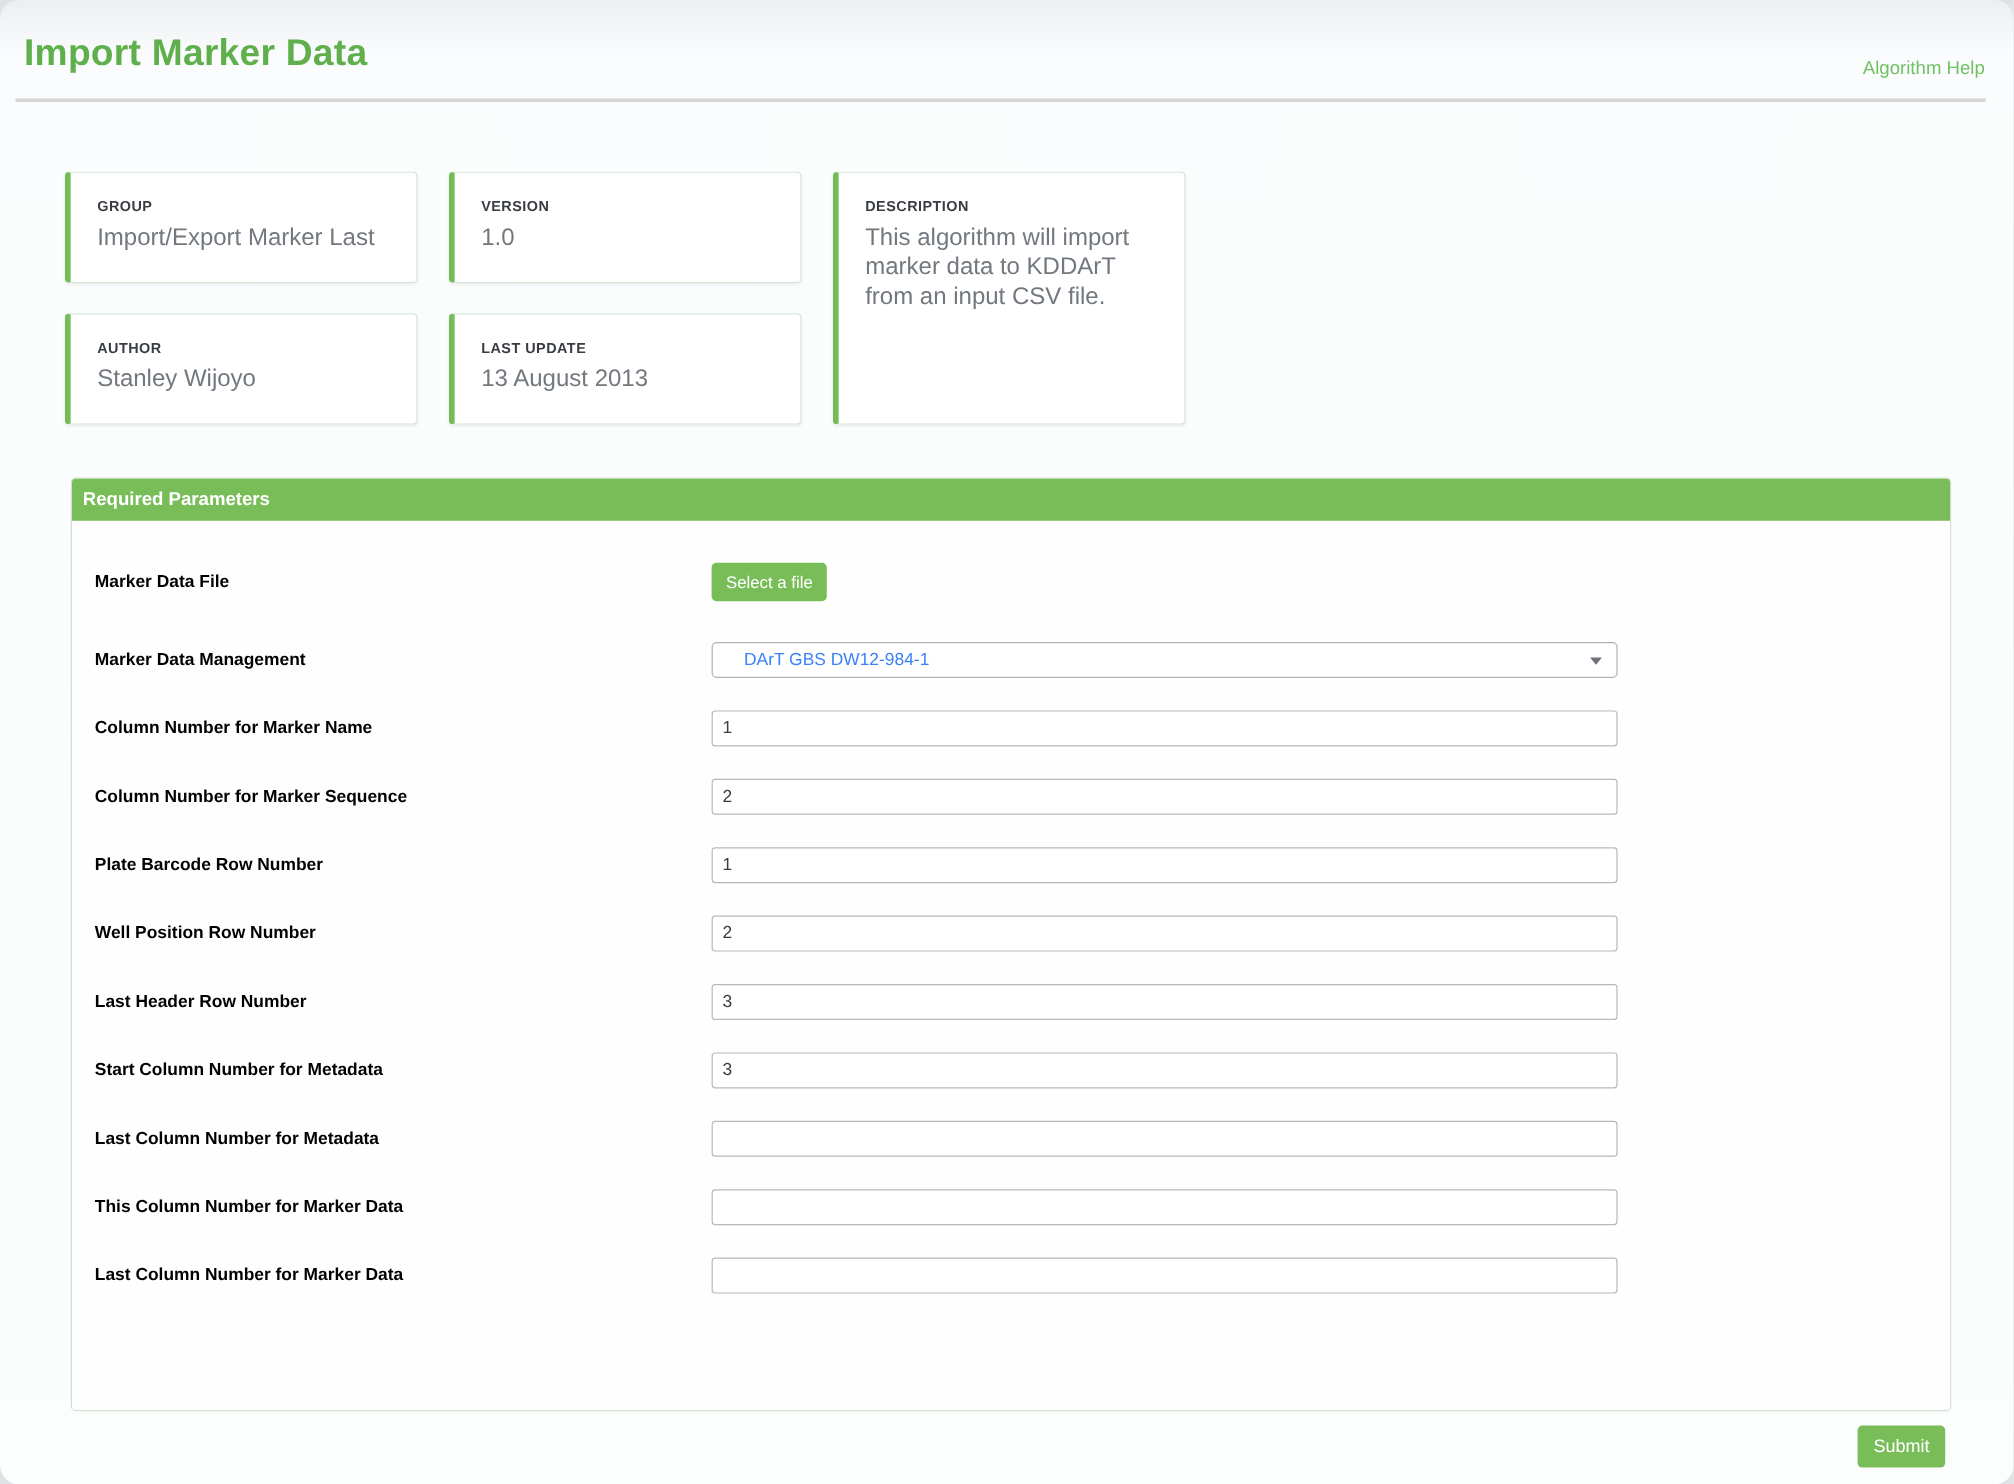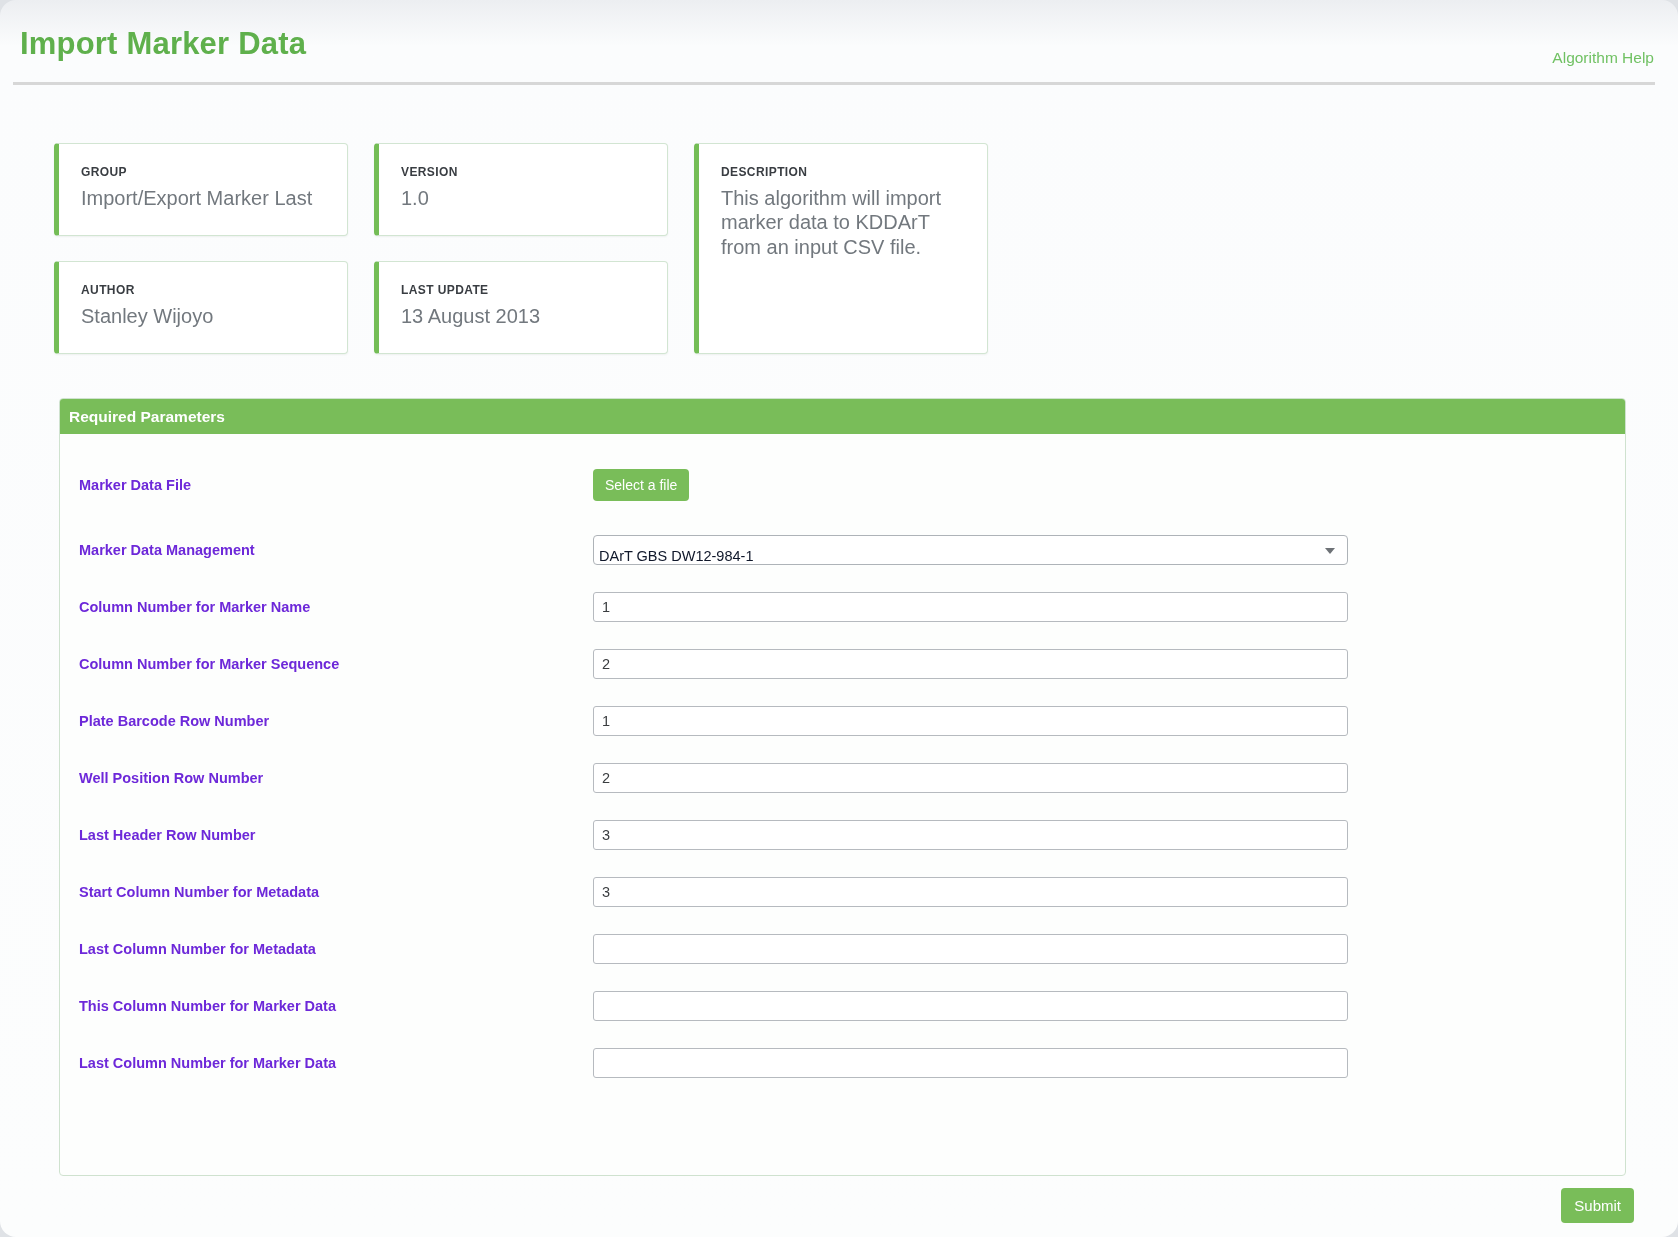--- a/index.html
+++ b/index.html
@@ -41,46 +41,46 @@
     background:#fdfefd; border:1px solid #cfe2cf; border-radius:4px;
   }
   .panel-header {
     height:35px; line-height:35px; background:#79bd59; color:#fff;
     font-size:15.5px; font-weight:bold; padding-left:9px;
     border-radius:3px 3px 0 0;
   }
   .form-body { padding:34px 0 0 19px; }
   .form-row { display:flex; align-items:center; height:30px; margin-bottom:27px; }
   .form-row.file-row { height:34px; margin-bottom:33px; }
-  .form-label { width:514px; font-size:14.5px; font-weight:bold; color:#6d28d9; }
+  .form-label { width:514px; font-size:14.5px; font-weight:bold; color:#000000; }
   .control { width:755px; }
   .btn {
     display:inline-block; background:#79bd59; color:#fff; border:none; cursor:pointer;
     font-family:"Liberation Sans", sans-serif;
   }
   .file-btn { font-size:14px; padding:8px 12px; border-radius:4px; }
   .fake-select {
     position:relative; width:755px; height:30px; background:#fff;
     border:1px solid #aeb3b8; border-radius:4px; cursor:pointer;
-    display:flex; align-items:flex-end; padding-left:5px;
-    font-size:14.5px; color:#0f172a;
+    display:flex; align-items:center; padding-left:26px;
+    font-size:14.5px; color:#3b82f6;
   }
   .select-arrow {
     position:absolute; right:12px; top:12px; width:0; height:0;
     border-left:5px solid transparent; border-right:5px solid transparent;
     border-top:6px solid #6e7277;
   }
   .text-input {
     width:755px; height:30px; background:#fff; border:1px solid #b6babf; border-radius:3px;
     padding-left:8px; font-size:14.5px; color:#3a3d40;
     font-family:"Liberation Sans", sans-serif; outline:none;
   }
   
   .submit-btn {
-    position:absolute; right:44px; top:1188px;
+    position:absolute; right:57px; top:1188px;
     font-size:15px; padding:9px 13px; border-radius:4px;
   }
 </style>
 </head>
 <body>
 
 <div class="screen">
 
   <div class="header">
     <div class="page-title">Import Marker Data</div>

